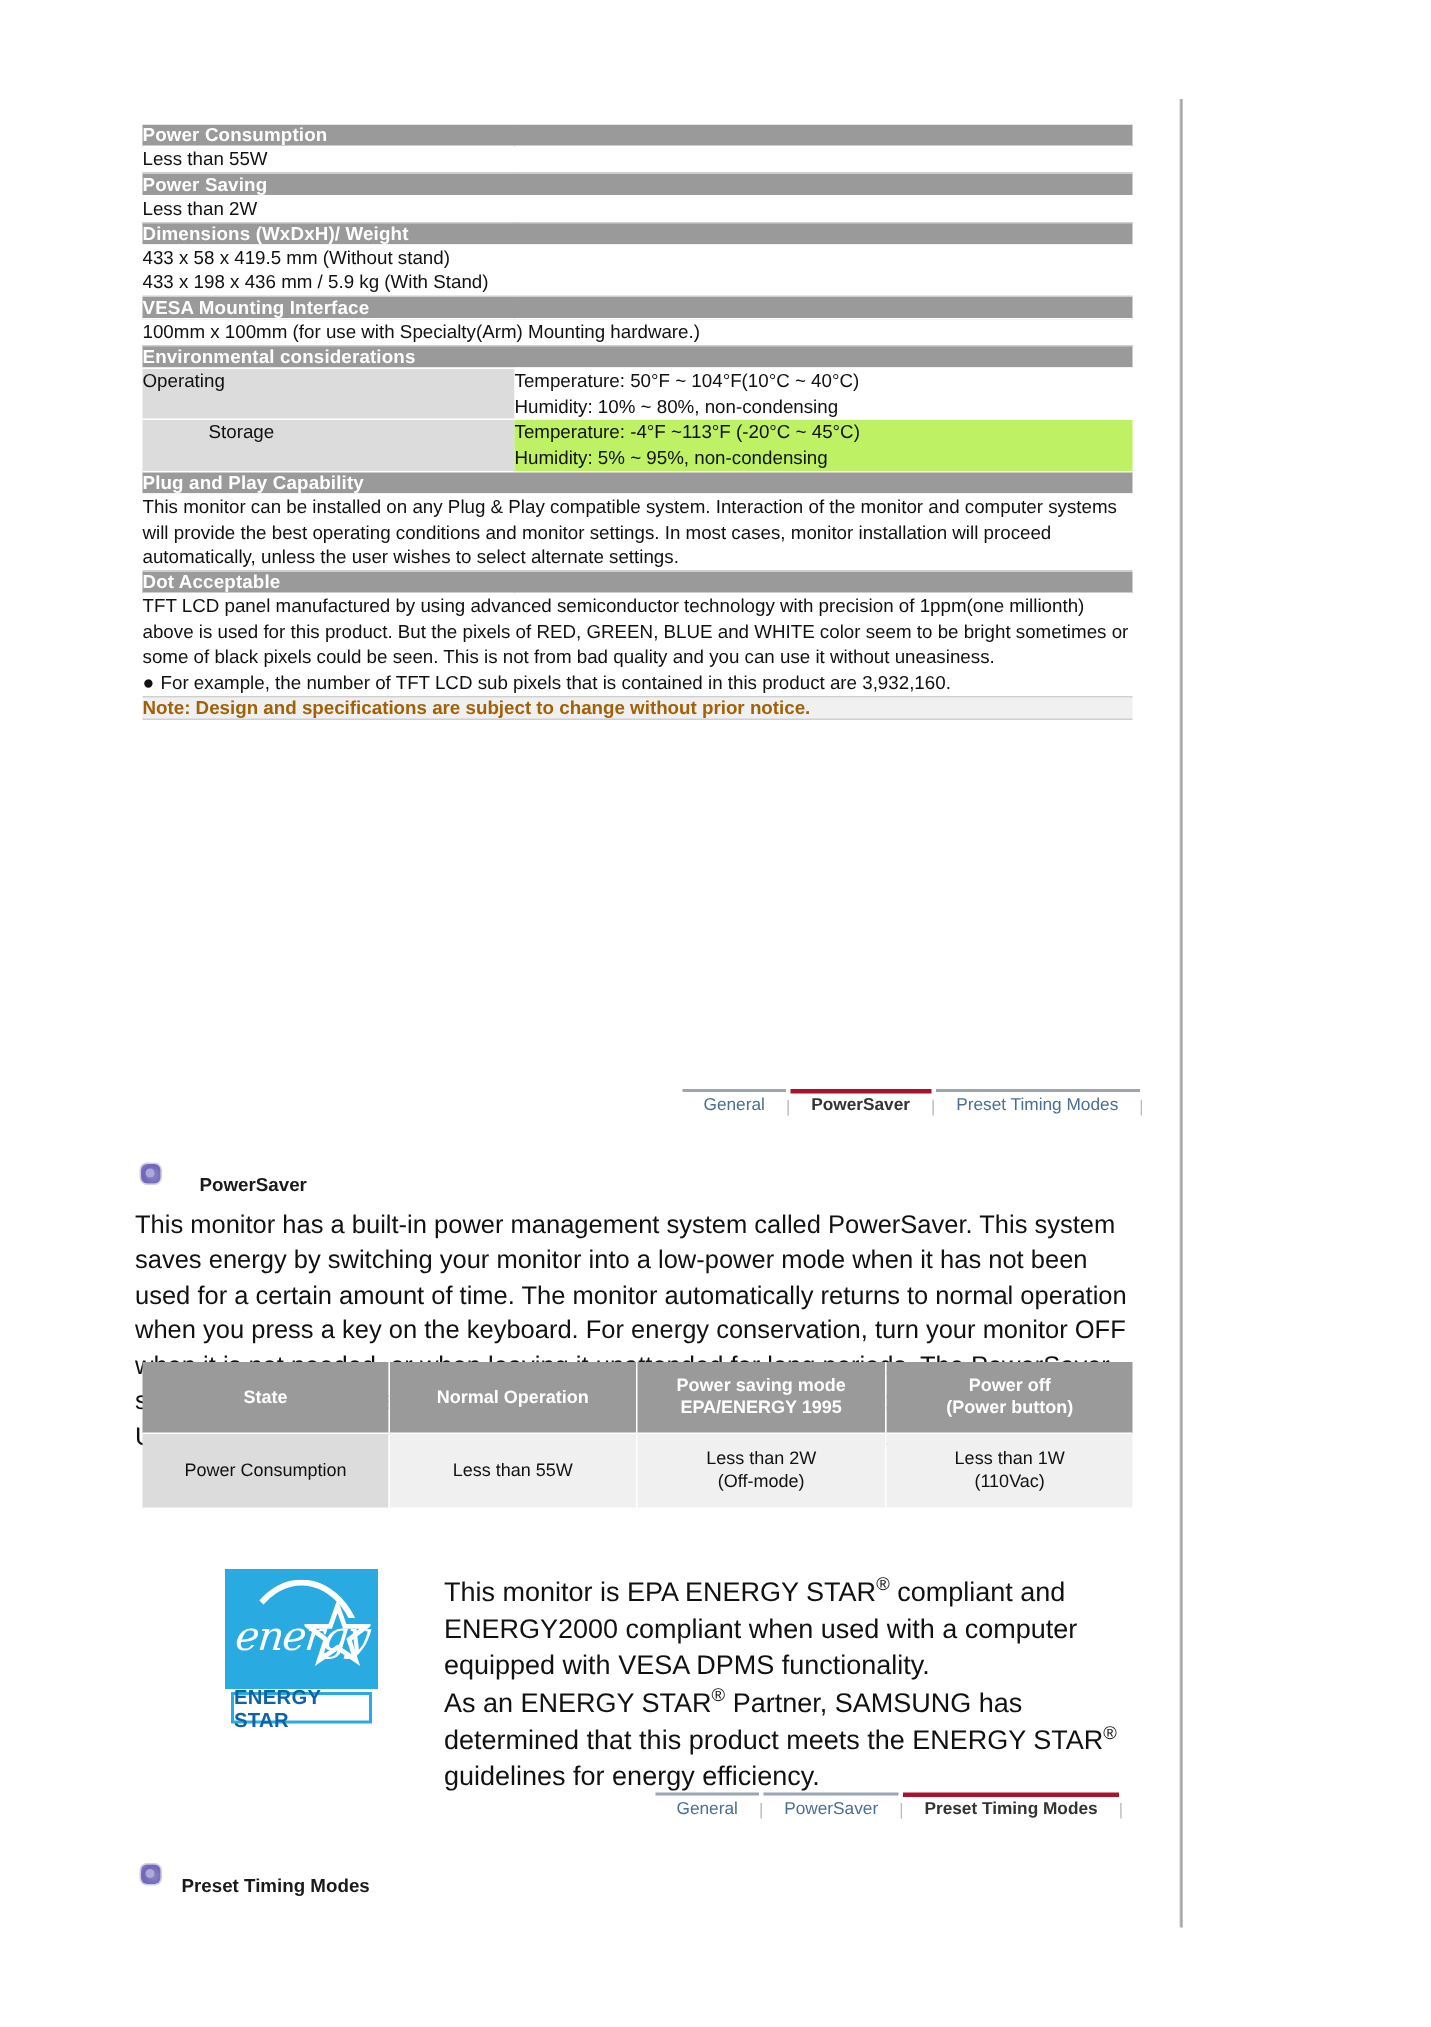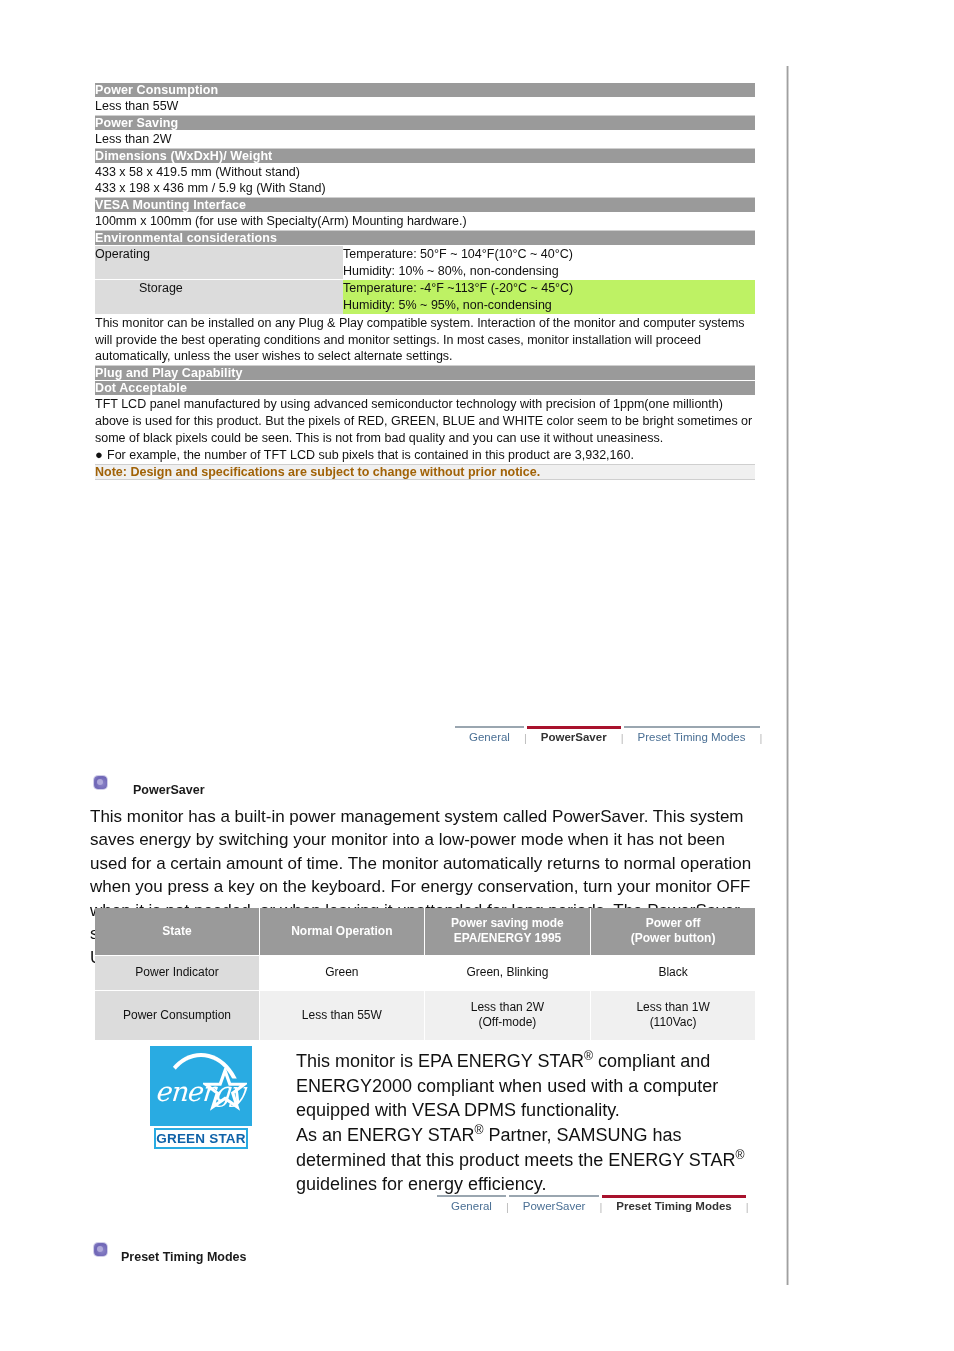--- a/index.html
+++ b/index.html
@@ -335,24 +335,24 @@
     </tr>
     <tr>
       <td class="env-label alt">Storage</td>
       <td class="env-value alt">
         <div>Temperature: -4°F ~113°F (-20°C ~ 45°C)</div>
         <div>Humidity: 5% ~ 95%, non-condensing</div>
       </td>
     </tr>
 
     <tr>
+      <td class="sec-head" colspan="2">Plug and Play Capability</td>
+    </tr>
+    <tr>
       <td class="sec-body" colspan="2">This monitor can be installed on any Plug &amp; Play compatible system. Interaction of the monitor and computer systems will provide the best operating conditions and monitor settings. In most cases, monitor installation will proceed automatically, unless the user wishes to select alternate settings.</td>
-    </tr>
-    <tr>
-      <td class="sec-head" colspan="2">Plug and Play Capability</td>
     </tr>
 
     <tr>
       <td class="sec-head" colspan="2">Dot Acceptable</td>
     </tr>
     <tr>
       <td class="sec-body" colspan="2">
         <span>TFT LCD panel manufactured by using advanced semiconductor technology with precision of 1ppm(one millionth) above is used for this product. But the pixels of RED, GREEN, BLUE and WHITE color seem to be bright sometimes or some of black pixels could be seen. This is not from bad quality and you can use it without uneasiness.</span>
         <span class="bullet-line">
           <span class="dot">●</span><span>For example, the number of TFT LCD sub pixels that is contained in this product are 3,932,160.</span>
@@ -389,30 +389,20 @@
         <div>Power saving mode</div>
         <div>EPA/ENERGY 1995</div>
       </th>
       <th style="width:166px;">
         <div>Power off</div>
         <div>(Power button)</div>
       </th>
     </tr>
   </thead>
   <tbody>
-    <tr class="r1">
-      <td class="rowlab">Power Indicator</td>
-      <td class="cell">Green</td>
-      <td class="cell">
-        <div>Green, Blinking</div>
-      </td>
-      <td class="cell">
-        <div>Black</div>
-      </td>
-    </tr>
     <tr class="r2">
       <td class="rowlab">Power Consumption</td>
       <td class="cell">Less than 55W</td>
       <td class="cell">
         <div>Less than 2W</div>
         <div>(Off-mode)</div>
       </td>
       <td class="cell">
         <div>Less than 1W</div>
         <div>(110Vac)</div>
@@ -423,21 +413,21 @@
 
 <div class="estar-wrap">
   <div class="estar-logo">
     <div class="field"></div>
     <div class="arc"></div>
     <div class="scriptword">energy</div>
     <svg class="star" viewBox="0 0 50 50">
       <polygon points="25,3 30.5,18.5 47,18.5 33.8,28.4 38.8,44 25,34.5 11.2,44 16.2,28.4 3,18.5 19.5,18.5" fill="none" stroke="#ffffff" stroke-width="3.6" stroke-linejoin="miter"></polygon>
     </svg>
     <div class="bar">
-      <span>GREEN STAR</span>
+      <span>ENERGY STAR</span>
     </div>
   </div>
   <div class="estar-text">
     <p><span>This monitor is EPA ENERGY STAR</span><sup>®</sup><span> compliant and ENERGY2000 compliant when used with a computer equipped with VESA DPMS functionality.</span></p>
     <p><span>As an ENERGY STAR</span><sup>®</sup><span> Partner, SAMSUNG has determined that this product meets the ENERGY STAR</span><sup>®</sup><span> guidelines for energy efficiency.</span></p>
   </div>
 </div>
 
 <div class="tabbar" style="left:437px; top:1195px;">
   <div class="tab">General</div>

